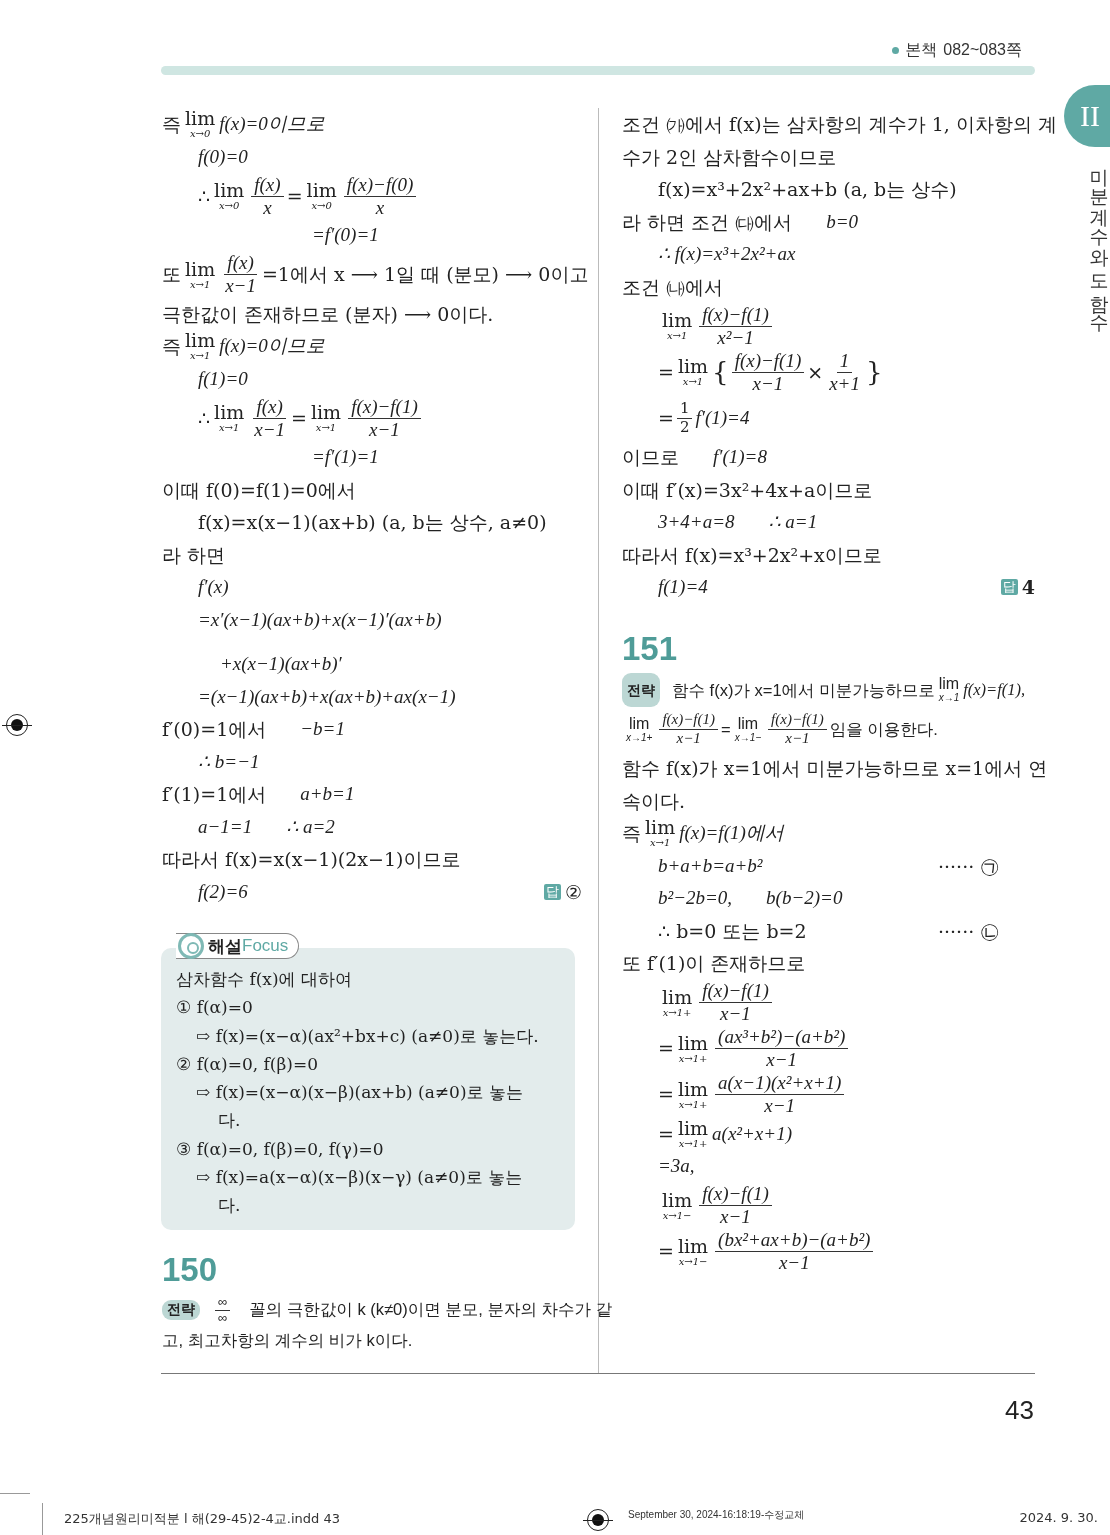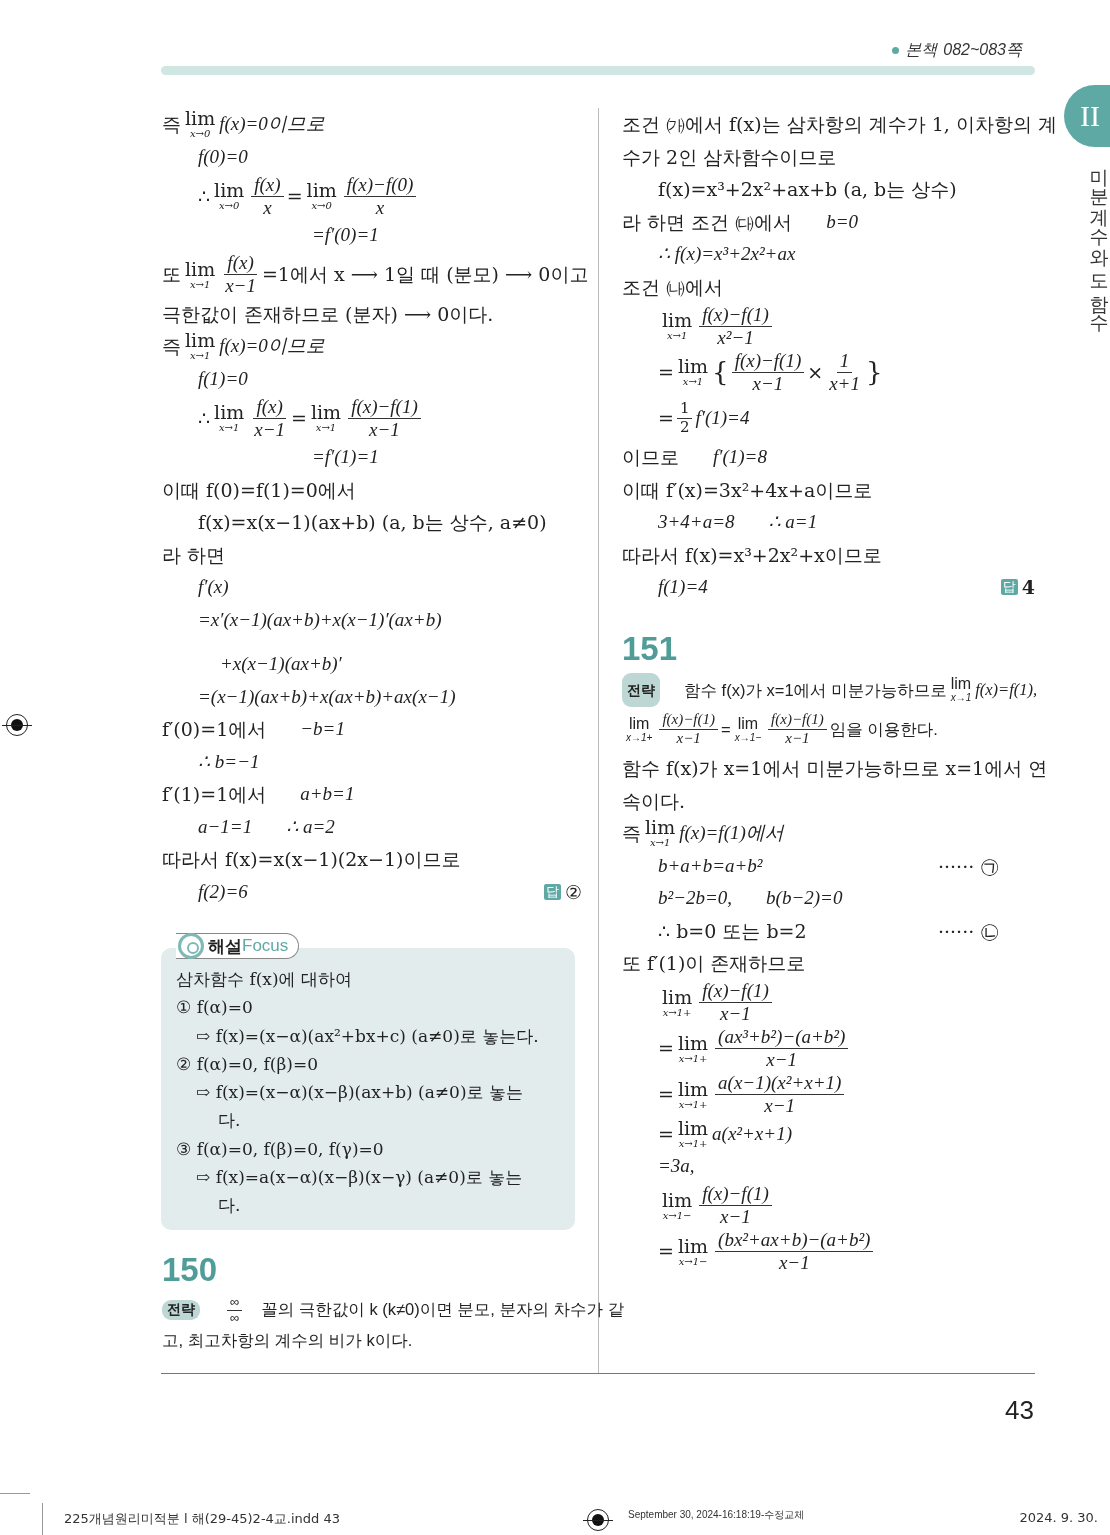--- a/index.html
+++ b/index.html
@@ -1,18 +1,18 @@
 <!DOCTYPE html>
 <html><head>
 <meta charset="utf-8">
 <style>
   * { box-sizing: border-box; margin: 0; padding: 0; }
   html, body { width: 1110px; height: 1535px; background: #ffffff; overflow: hidden; }
   body { position: relative; font-family: "DejaVu Serif", "Liberation Serif", serif; color: #222; }
-  .sans { font-family: "Liberation Sans", "DejaVu Sans", sans-serif; font-style: italic; }
+  .sans { font-family: "Liberation Sans", "DejaVu Sans", sans-serif; }
   .m { font-family: "Liberation Serif", "DejaVu Serif", serif; font-style: italic; }
 
   
   .header-ref { position: absolute; top: 40px; right: 88px; font-size: 16px; color: #333; display: flex; align-items: center; gap: 6px; }
   .header-ref .dot { width: 7px; height: 7px; border-radius: 50%; background: #5fa9a4; display: inline-block; }
   .header-bar { position: absolute; top: 66px; left: 161px; width: 874px; height: 9px; background: #cfe6e2; border-radius: 5px; }
 
   
   .chapter-tab { position: absolute; top: 85px; left: 1064px; width: 70px; height: 62px; border-radius: 31px 0 0 31px; background: #5fa9a4; color: #fff; font-size: 30px; display: flex; align-items: center; padding-left: 16px; font-family: "Liberation Serif", serif; }
   .chapter-label { position: absolute; top: 155px; left: 1086px; writing-mode: vertical-rl; font-size: 19px; color: #333; letter-spacing: 1px; font-family: "Liberation Sans", sans-serif; }
@@ -44,21 +44,21 @@
   
   .focus { position: absolute; left: 161px; top: 948px; width: 414px; height: 282px; background: #e3ecec; border-radius: 10px; }
   .focus-tag { position: absolute; left: 176px; top: 933px; height: 26px; border: 1px solid #888; border-left: none; border-radius: 0 13px 13px 0; padding: 0 10px 0 32px; background: #fff; display: flex; align-items: center; font-size: 17px; font-weight: bold; font-family: "Liberation Sans", sans-serif; }
   .focus-tag .accent { color: #5fa9a4; font-weight: normal; }
   .focus-icon { position: absolute; left: 178px; top: 933px; width: 26px; height: 26px; border-radius: 50%; border: 3px solid #7fb9b5; background: #fff; }
   .focus-icon::after { content: ""; position: absolute; left: 6px; top: 6px; width: 8px; height: 8px; border-radius: 50%; border: 2px solid #7fb9b5; }
   .focus-body { position: absolute; left: 176px; top: 965px; width: 395px; font-size: 17px; line-height: 28.3px; }
   .focus-body .line { height: 28.3px; }
 
   .prob-num { font-family: "Liberation Sans", sans-serif; font-weight: bold; color: #4f9c98; font-size: 33px; height: 48px; display: flex; align-items: center; }
-  .strat-badge { background: #bcd7d4; color: #222; font-family: "Liberation Sans", sans-serif; font-weight: bold; font-size: 14px; padding: 1px 5px; border-radius: 9px; margin-right: 24px; }
+  .strat-badge { background: #bcd7d4; color: #222; font-family: "Liberation Sans", sans-serif; font-weight: bold; font-size: 14px; padding: 1px 5px; border-radius: 9px; margin-right: 12px; }
   .strat-text { font-size: 16.5px; font-family: "Liberation Sans", sans-serif; }
 
   .page-num { position: absolute; top: 1395px; right: 76px; font-size: 26px; font-family: "Liberation Sans", sans-serif; color: #222; }
 
   
   .footer-line-l { position: absolute; left: 0; top: 1493px; width: 30px; height: 1px; background: #999; }
   .footer-vline { position: absolute; left: 42px; top: 1503px; width: 1px; height: 32px; background: #999; }
   .footer-file { position: absolute; left: 64px; top: 1510px; font-size: 13px; color: #333; font-family: "DejaVu Sans", sans-serif; }
   .footer-time { position: absolute; left: 628px; top: 1508px; font-size: 10px; color: #333; font-family: "Liberation Sans", sans-serif; }
   .footer-date { position: absolute; right: 12px; top: 1510px; font-size: 13px; color: #333; font-family: "DejaVu Sans", sans-serif; }

